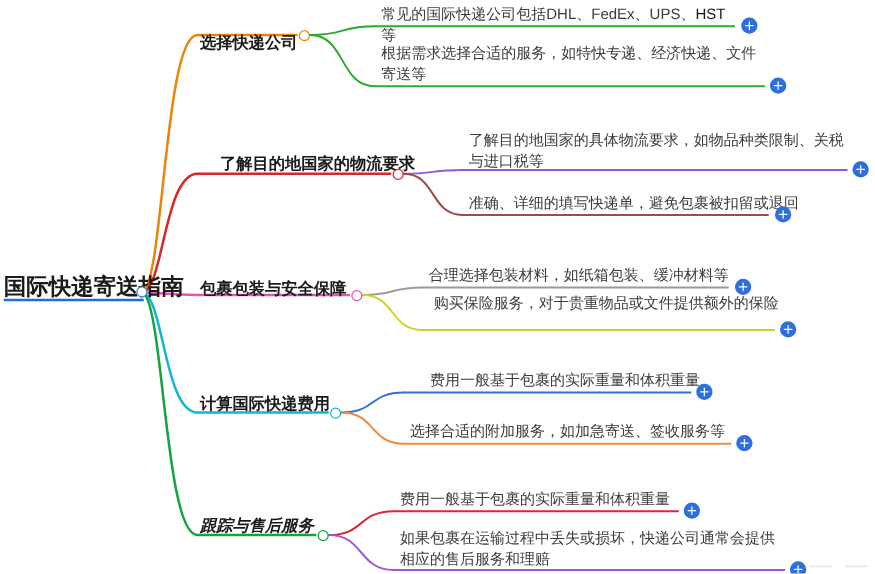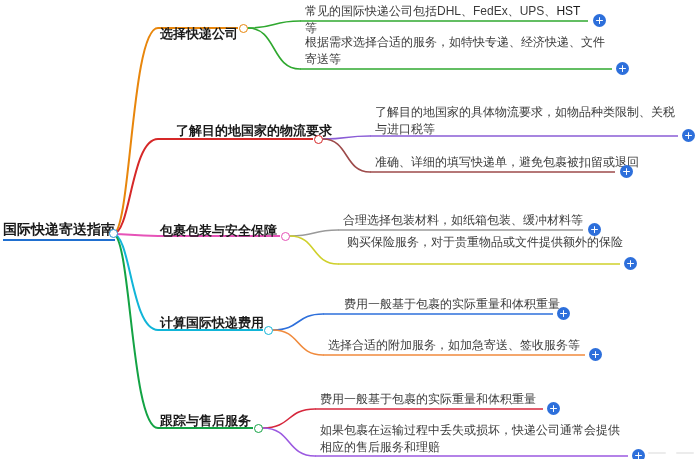--- a/index.html
+++ b/index.html
@@ -21,21 +21,21 @@
     top: 0;
     width: 700px;
     height: 459px;
     pointer-events: none;
   }
   .node {
     position: absolute;
     box-sizing: border-box;
   }
   .root-label {
-    font-size: 14px;
+    font-size: 18px;
     font-weight: bold;
     color: #1a1a1a;
     white-space: nowrap;
     line-height: 18px;
     letter-spacing: 0px;
   }
   .topic-label {
     font-size: 13px;
     font-weight: bold;
     color: #1a1a1a;
@@ -158,21 +158,21 @@
       <div class="node leaf-label" style="left: 343px; top: 212px; width: 260px;">合理选择包装材料，如纸箱包装、缓冲材料等</div>
       <div class="plus-btn" style="left: 588px; top: 223px; background: rgb(45, 111, 219);"></div>
       <div class="node leaf-label" style="left: 343px; top: 234px; width: 280px; text-align: right;">购买保险服务，对于贵重物品或文件提供额外的保险</div>
       <div class="plus-btn" style="left: 624px; top: 257px; background: rgb(45, 111, 219);"></div>
       <div class="node topic-label" style="left: 160px; top: 314px;">计算国际快递费用</div>
       <div class="dot" style="left: 263.5px; top: 325.5px; border-color: rgb(17, 181, 216);"></div>
       <div class="node leaf-label" style="left: 328px; top: 296px; width: 240px; margin-left: 16px;">费用一般基于包裹的实际重量和体积重量</div>
       <div class="plus-btn" style="left: 557px; top: 307px; background: rgb(45, 111, 219);"></div>
       <div class="node leaf-label" style="left: 328px; top: 337px; width: 260px;">选择合适的附加服务，如加急寄送、签收服务等</div>
       <div class="plus-btn" style="left: 589px; top: 348px; background: rgb(45, 111, 219);"></div>
-      <div class="node topic-label" style="left: 160px; top: 412px;">跟踪与售后服务</div>
+      <div class="node topic-label" style="left: 160px; top: 412px; font-style: italic;">跟踪与售后服务</div>
       <div class="dot" style="left: 253.5px; top: 423.5px; border-color: rgb(19, 163, 68);"></div>
       <div class="node leaf-label" style="left: 320px; top: 391px; width: 230px;">费用一般基于包裹的实际重量和体积重量</div>
       <div class="plus-btn" style="left: 547px; top: 402px; background: rgb(45, 111, 219);"></div>
       <div class="node leaf-label" style="left: 320px; top: 422px; width: 300px;">如果包裹在运输过程中丢失或损坏，快递公司通常会提供相应的售后服务和理赔</div>
       <div class="plus-btn" style="left: 632px; top: 449px; background: rgb(45, 111, 219);"></div>
     </div>
 
   <div class="wm" style="left:648px; top:452px; width:18px;"></div>
   <div class="wm" style="left:676px; top:452px; width:18px;"></div>
 </div>

